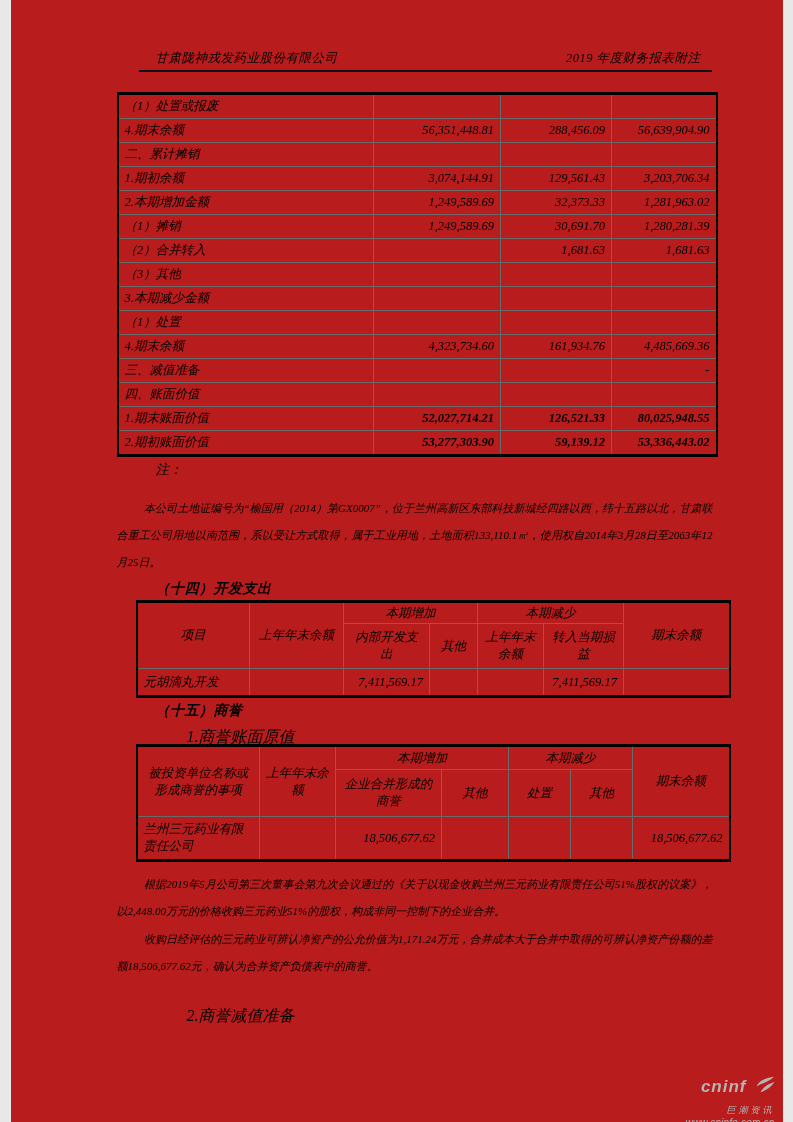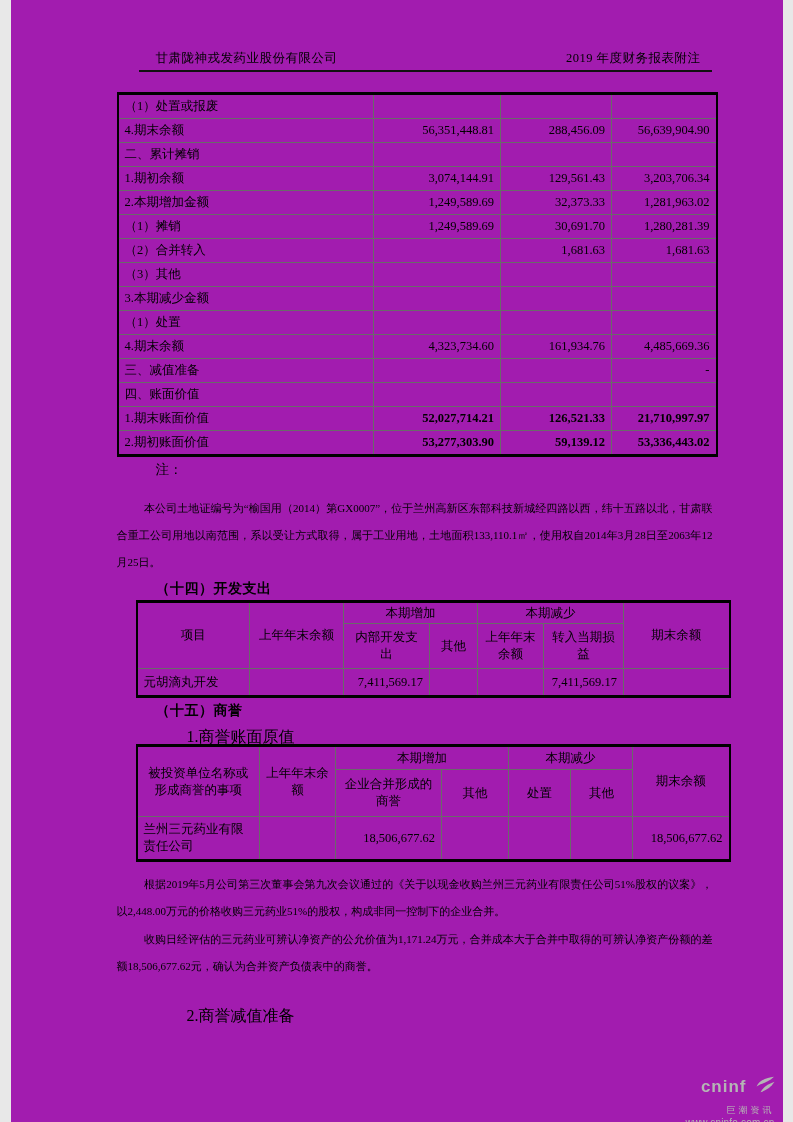--- a/index.html
+++ b/index.html
@@ -1,20 +1,21 @@
 <!DOCTYPE html>
 <html><head>
 <meta charset="utf-8">
 <style>
   html,body { margin:0; padding:0; background:#e8e8e8; }
   .page {
     position:relative; width:772px; height:1122px; margin:0 auto;
-    background:#a21caf; color:#000;
+    background:#b91c1c; color:#000;
     font-family:"Liberation Serif","DejaVu Serif",serif;
     overflow:hidden;
+    font-style:italic;
   }
   
   .doc-header {
     position:absolute; top:50px; left:145px; width:545px;
     display:flex; justify-content:space-between;
     font-size:12.5px; letter-spacing:0.5px;
   }
   .header-rule { position:absolute; top:70px; left:128px; width:573px; height:2px; background:#111; }
 
   
@@ -162,21 +163,21 @@
       <tr>
           <td class="lbl">四、账面价值</td>
           <td class="num"></td>
           <td class="num"></td>
           <td class="num"></td>
         </tr>
       <tr class="bold">
           <td class="lbl">1.期末账面价值</td>
           <td class="num">52,027,714.21</td>
           <td class="num">126,521.33</td>
-          <td class="num">21,710,997.97</td>
+          <td class="num">80,025,948.55</td>
         </tr>
       <tr class="bold">
           <td class="lbl">2.期初账面价值</td>
           <td class="num">53,277,303.90</td>
           <td class="num">59,139.12</td>
           <td class="num">53,336,443.02</td>
         </tr>
     </tbody>
   </table>
 

